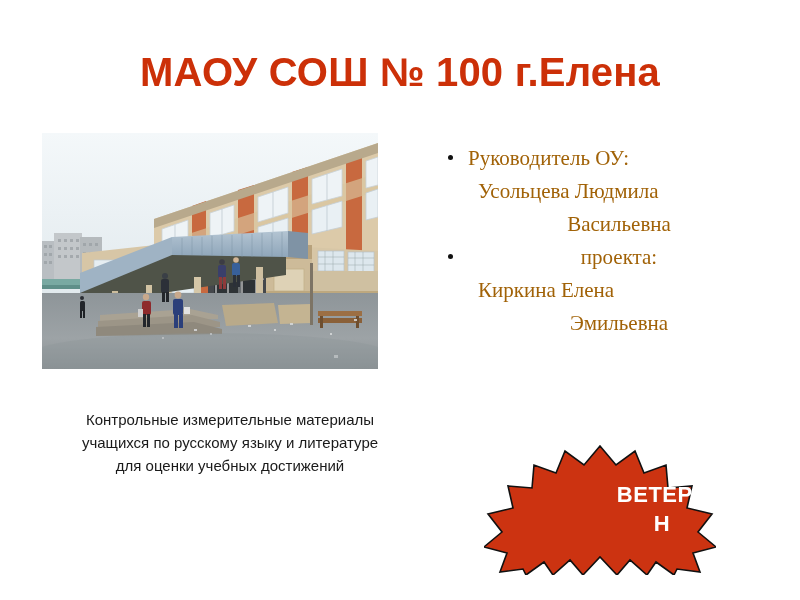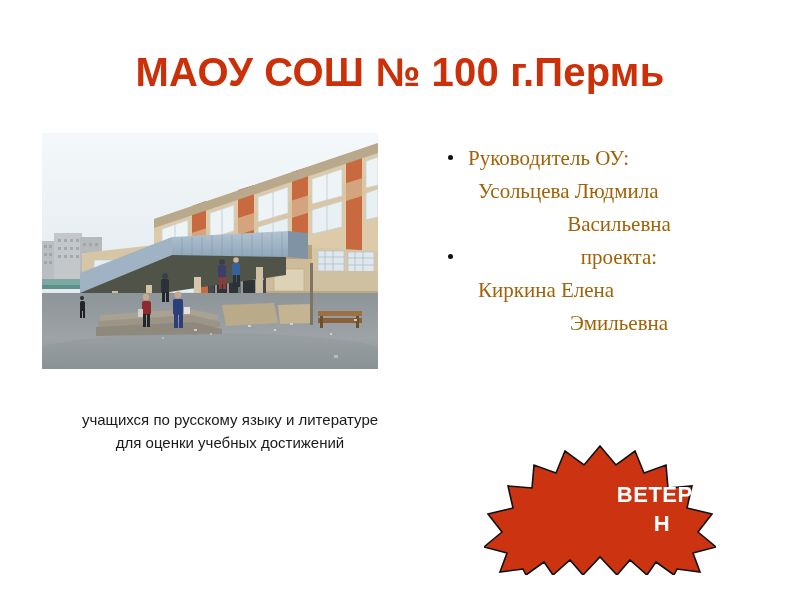--- a/index.html
+++ b/index.html
@@ -128,21 +128,21 @@
     letter-spacing: 0.5px;
     pointer-events: none;
   }
   .badge-text span { display: block; width: 108px; }
 </style>
 </head>
 <body>
 
 <div class="slide">
 
-  <div class="slide-title">МАОУ СОШ № 100 г.Пермь</div>
+  <div class="slide-title">МАОУ СОШ № 100 г.Елена</div>
 
   <div class="photo">
     <svg class="photo-svg" viewBox="0 0 336 236" preserveAspectRatio="none">
       <defs>
         <linearGradient id="skyg" x1="0" y1="0" x2="0" y2="1">
           <stop offset="0%" stop-color="#f4f8fa"></stop>
           <stop offset="100%" stop-color="#e2eaee"></stop>
         </linearGradient>
         <linearGradient id="groundg" x1="0" y1="0" x2="0" y2="1">
           <stop offset="0%" stop-color="#8e9599"></stop>
@@ -389,20 +389,21 @@
     </div>
     <div class="bullet-row">
       <span class="dot"></span>
       <span class="sub2">проекта:</span>
       <span class="sub">Киркина Елена</span>
       <span class="sub2">Эмильевна</span>
     </div>
   </div>
 
   <div class="caption">
+    <span class="cap-line">Контрольные измерительные материалы</span>
     <span class="cap-line">учащихся по русскому языку и литературе</span>
     <span class="cap-line">для оценки учебных достижений</span>
   </div>
 
   <div class="badge">
     <svg viewBox="0 0 232 132">
       <polygon points="116,3 132,22 151,8 160,30 182,22 184,45 208,43 203,65 228,71 214,89 232,104 209,110 216,129 193,126 190,132 172,119 163,132 146,117 133,132 116,114 99,132 86,117 69,132 60,119 42,132 39,126 16,129 23,110 0,104 18,89 4,71 29,65 24,43 48,45 50,22 72,30 81,8 100,22" fill="#cc3311" stroke="#111111" stroke-width="1.6" stroke-linejoin="miter"></polygon>
     </svg>
     <div class="badge-text">
       <div>

